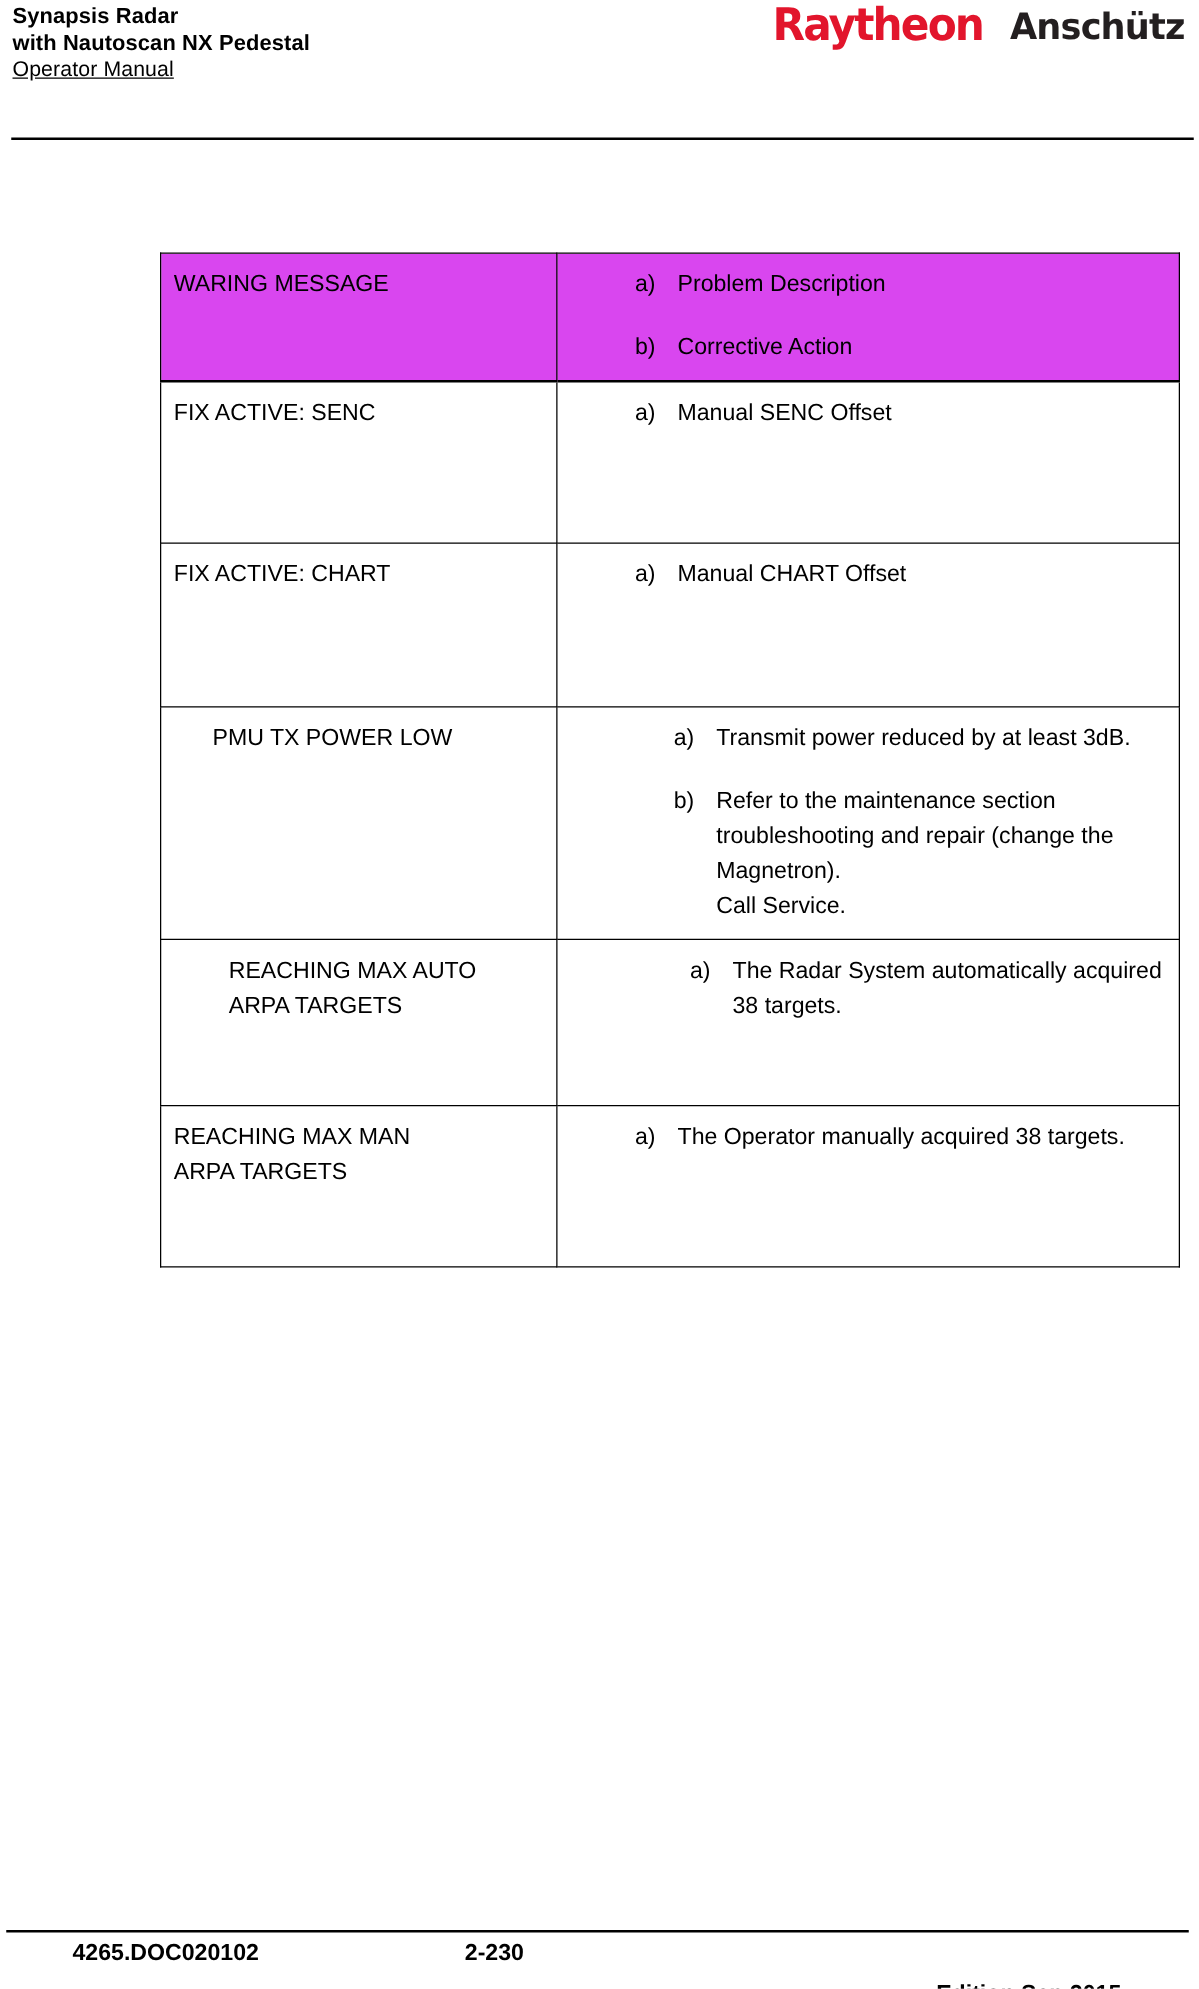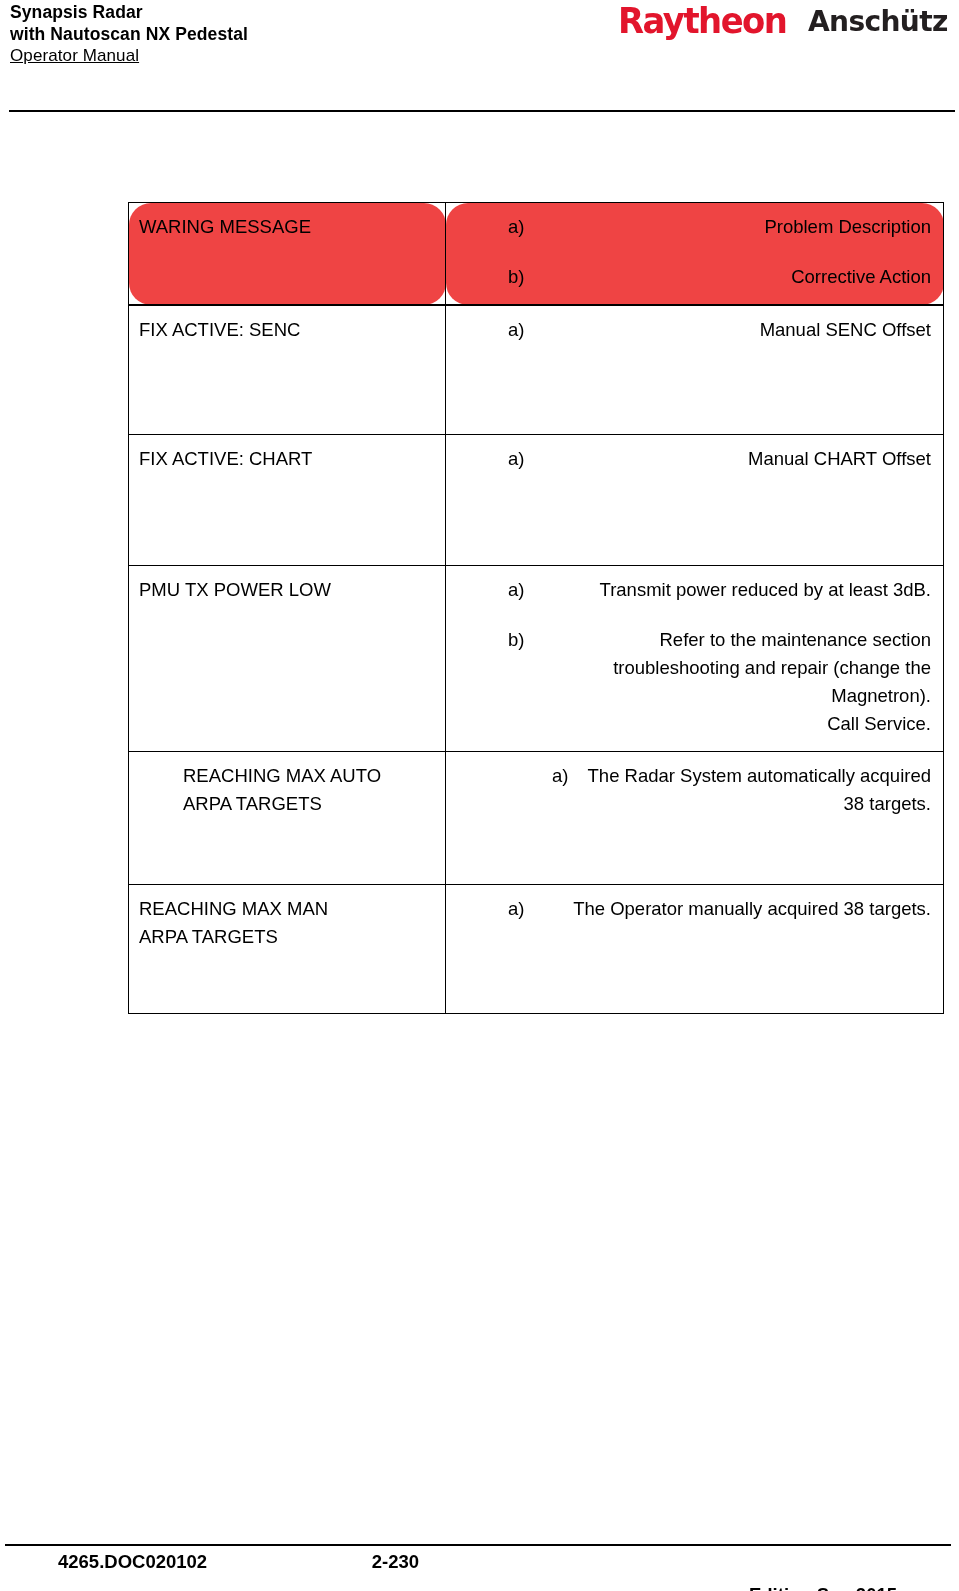--- a/index.html
+++ b/index.html
@@ -98,23 +98,22 @@
   .warning-table col.c2 { width: 498px; }
 
   .warning-table td {
     border: 1px solid #000000;
     vertical-align: top;
     padding: 0;
     font-size: 18.5px;
     line-height: 28px;
   }
   .warning-table tr.header-row td {
-    background: #ef4444;
+    background: #d946ef;
     border-bottom: 2px solid #000000;
-    border-radius: 22px;
   }
 
   .cell-msg {
     padding: 10px 8px 8px 10px;
   }
   .cell-msg .msg-line {
     display: block;
     white-space: nowrap;
   }
 
@@ -130,31 +129,30 @@
   }
   .item .marker {
     flex: 0 0 auto;
     width: 34px;
     margin-left: 62px;
     white-space: nowrap;
   }
   .item .body {
     flex: 1 1 auto;
     padding-right: 4px;
-    text-align: right;
   }
   .item .body .sub {
     display: block;
   }
 
   
   tr.r-head td  { height: 101px; }
   tr.r-1 td     { height: 128px; }
   tr.r-2 td     { height: 130px; }
-  tr.r-3 td     { height: 185px; }
+  tr.r-3 td     { height: 185px; padding-left: 31px; }
   tr.r-4 td     { height: 132px; padding-left: 44px; }
   tr.r-5 td     { height: 128px; }
 
   
   .footer-rule {
     position: absolute;
     left: 5px;
     top: 1544px;
     width: 946px;
     height: 0;

